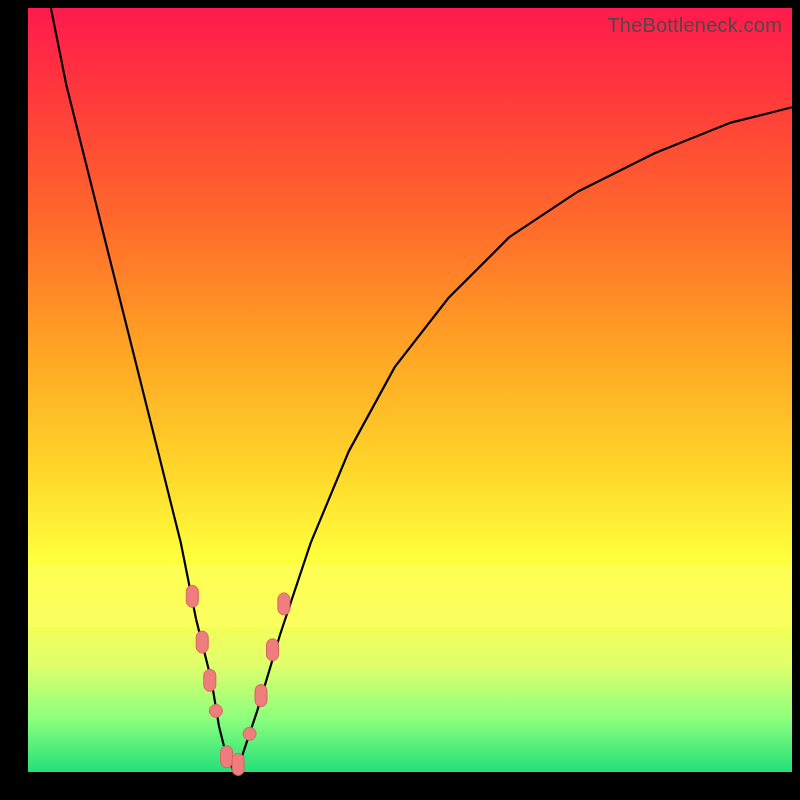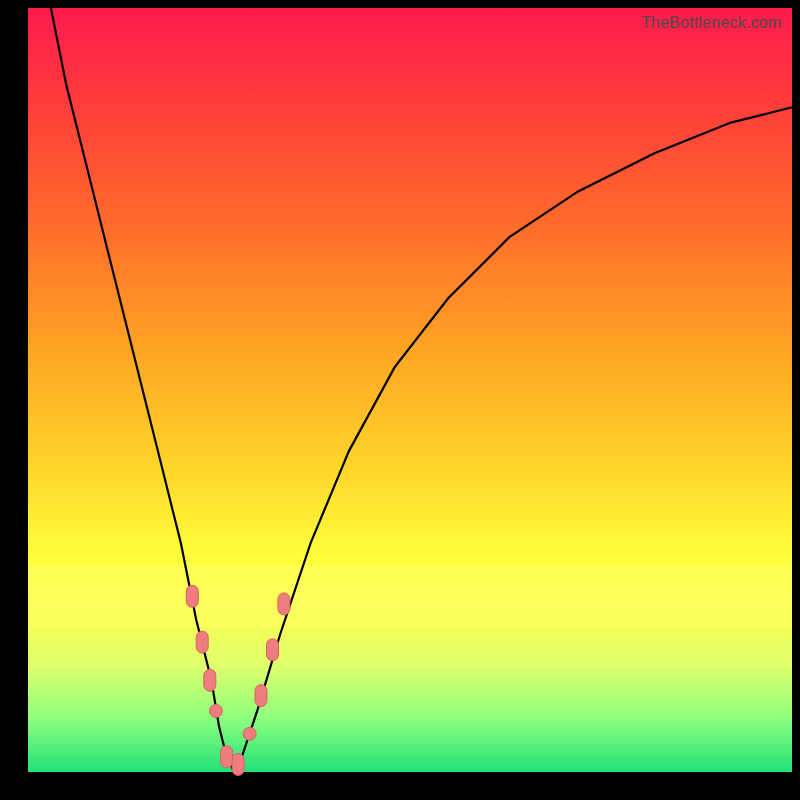--- a/index.html
+++ b/index.html
@@ -42,21 +42,21 @@
     top: 73%;
     height: 8%;
     background: rgba(255, 255, 100, 0.55);
     pointer-events: none;
   }
   .watermark {
     position: absolute;
     top: 6px;
     right: 10px;
     color: #4a4a4a;
-    font-size: 16px;
+    font-size: 20px;
     font-weight: 500;
     letter-spacing: 0.2px;
     pointer-events: none;
   }
   svg.curve {
     position: absolute;
     left: 0;
     top: 0;
     width: 100%;
     height: 100%;

